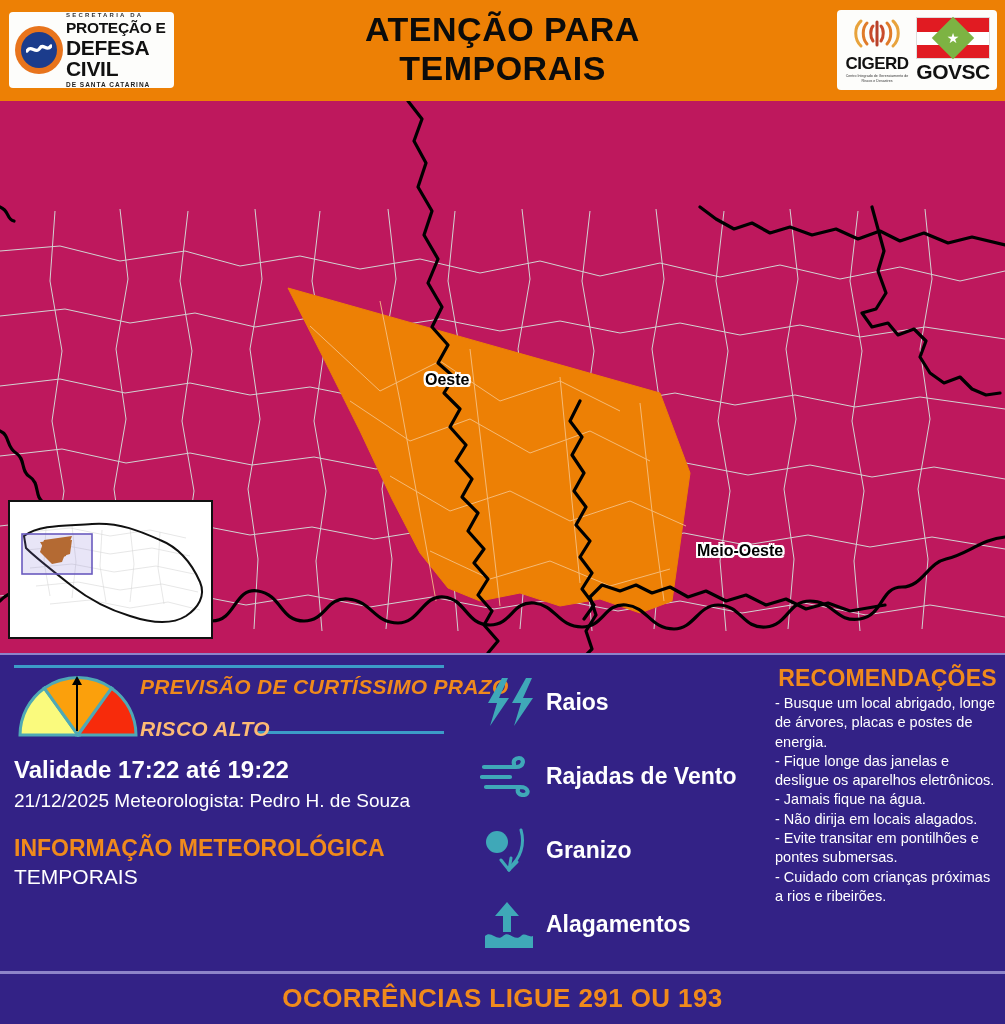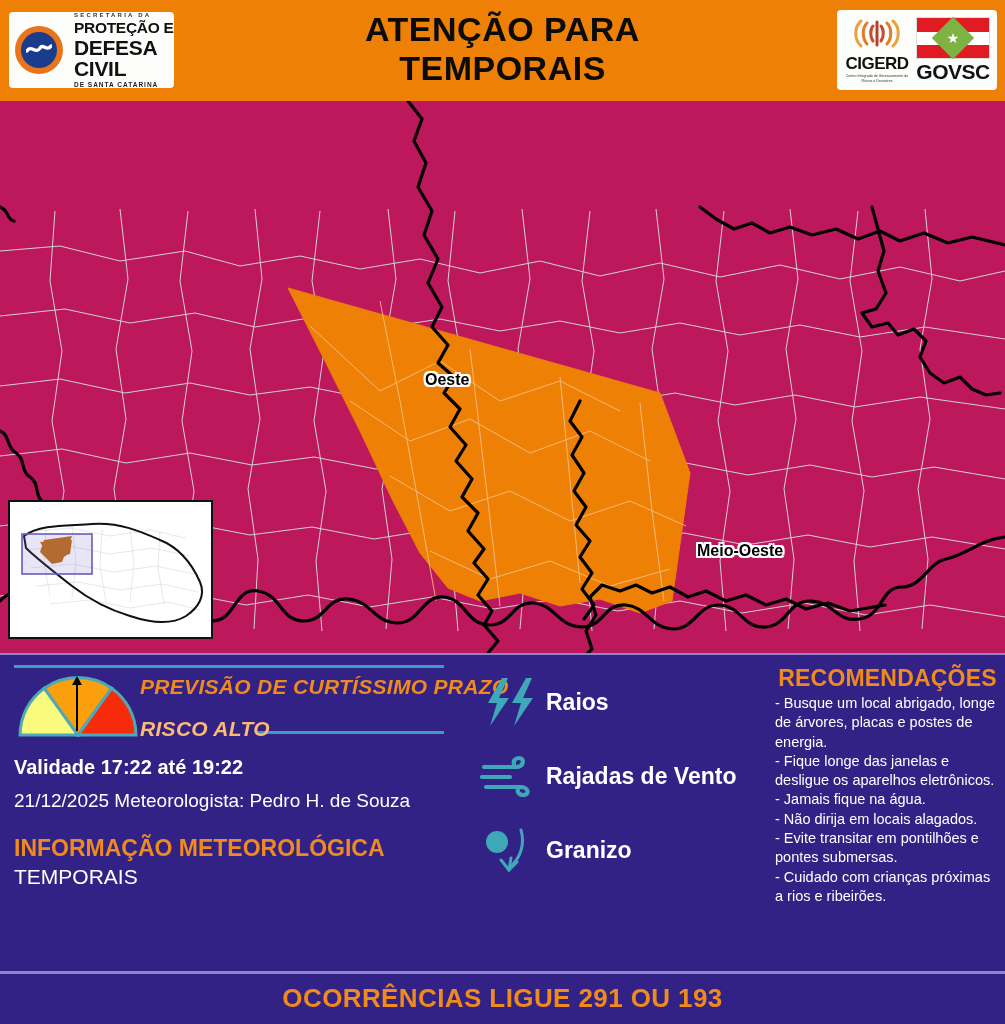--- a/index.html
+++ b/index.html
@@ -12,21 +12,21 @@
   .page{position:relative;width:1005px;height:1024px;}
 
   
   .header{
     position:absolute;left:0;top:0;width:1005px;height:101px;
     background:#ED8005;
   }
   .logo-pdc{
     position:absolute;left:9px;top:12px;width:165px;height:76px;
     background:#fdfdfb;border-radius:4px;
-    display:flex;align-items:center;gap:11px;padding-left:6px;
+    display:flex;align-items:center;gap:3px;padding-left:6px;
     box-sizing:border-box;
   }
   .pdc-mark{
     width:48px;height:48px;border-radius:50%;
     background:#E8741C;display:flex;align-items:center;justify-content:center;flex:none;
   }
   .pdc-mark-inner{
     width:36px;height:36px;border-radius:50%;background:#1B3C8C;
     display:flex;align-items:center;justify-content:center;
   }
@@ -115,21 +115,21 @@
 
   .txt-prazo{
     position:absolute;left:140px;top:22px;
     color:#F08A1C;font-size:21px;font-weight:bold;font-style:italic;letter-spacing:0.3px;
   }
   .txt-risco{
     position:absolute;left:140px;top:64px;
     color:#fdba74;font-size:21px;font-weight:bold;font-style:italic;letter-spacing:0.3px;
   }
   .txt-validade{
-    position:absolute;left:14px;top:103px;color:#ffffff;font-size:20px;font-weight:bold;
+    position:absolute;left:14px;top:103px;color:#ffffff;font-size:24px;font-weight:bold;
   }
   .txt-meteoro{
     position:absolute;left:14px;top:137px;color:#ffffff;font-size:19px;
   }
   .txt-info-head{
     position:absolute;left:14px;top:182px;color:#F08A1C;font-size:23px;font-weight:bold;
   }
   .txt-info-body{
     position:absolute;left:14px;top:212px;color:#ffffff;font-size:21px;
   }
@@ -365,20 +365,29 @@
             <circle cx="16" cy="18" r="11" fill="#3FA8B8"></circle>
             <path d="M40 6 C44 20, 40 34, 28 44" stroke="#3FA8B8" stroke-width="3" fill="none" stroke-linecap="round"></path>
             <path d="M20 36 L28 46" stroke="#3FA8B8" stroke-width="3" stroke-linecap="round"></path>
             <path d="M28 46 L36 38" stroke="#3FA8B8" stroke-width="3" stroke-linecap="round"></path>
             <path d="M28 46 L30 34" stroke="#3FA8B8" stroke-width="3" stroke-linecap="round"></path>
           </svg>
         </div>
         <div class="hazard-label">Granizo</div>
       </div>
 
+      <div class="hazard">
+        <div class="hazard-icon">
+          <svg width="56" height="52" viewBox="0 0 56 52">
+            <path d="M26 4 L14 18 L22 18 L22 34 L30 34 L30 18 L38 18 Z" fill="#3FA8B8"></path>
+            <path d="M4 38 C10 32, 16 44, 22 38 C28 32, 34 44, 40 38 C44 34, 48 40, 52 38 L52 50 L4 50 Z" fill="#3FA8B8"></path>
+          </svg>
+        </div>
+        <div class="hazard-label">Alagamentos</div>
+      </div>
     </div>
 
     <div class="recs">
       <div class="recs-title">RECOMENDAÇÕES</div>
       <div class="recs-list">
         <div>- Busque um local abrigado, longe de árvores, placas e postes de energia.</div>
         <div>- Fique longe das janelas e desligue os aparelhos eletrônicos.</div>
         <div>- Jamais fique na água.</div>
         <div>- Não dirija em locais alagados.</div>
         <div>- Evite transitar em pontilhões e pontes submersas.</div>

